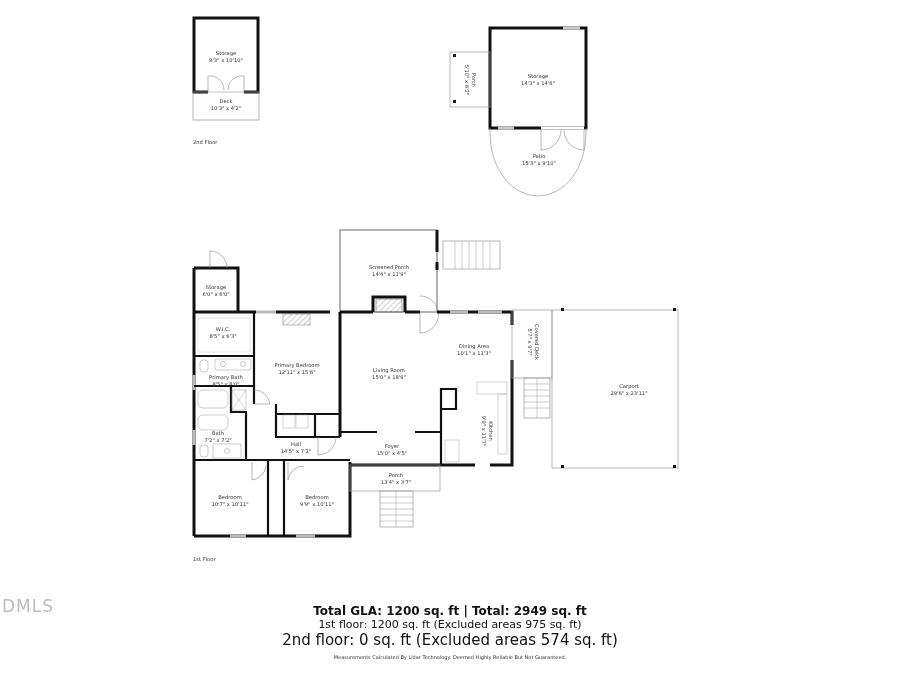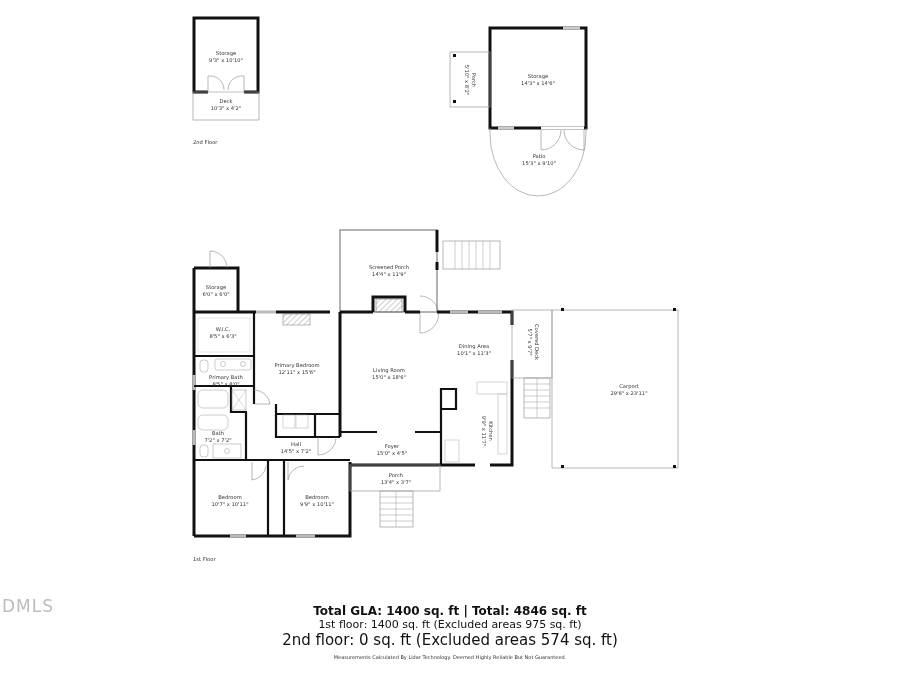--- a/index.html
+++ b/index.html
@@ -217,17 +217,17 @@
     <rect x="552" y="310" width="126" height="158" fill="none" stroke="#999" stroke-width="0.7"></rect>
     <rect x="561" y="308" width="3" height="3" fill="#111"></rect>
     <rect x="673" y="308" width="3" height="3" fill="#111"></rect>
     <rect x="561" y="465" width="3" height="3" fill="#111"></rect>
     <rect x="673" y="465" width="3" height="3" fill="#111"></rect>
     <text class="rl" x="629" y="388">Carport</text>
     <text class="rl" x="629" y="395">29'6" x 23'11"</text>
   </g>
 </svg>
 
-<div class="summary s1">Total GLA: 1400 sq. ft | Total: 4846 sq. ft</div>
-<div class="summary s2">1st floor: 1400 sq. ft (Excluded areas 975 sq. ft)</div>
+<div class="summary s1">Total GLA: 1200 sq. ft | Total: 2949 sq. ft</div>
+<div class="summary s2">1st floor: 1200 sq. ft (Excluded areas 975 sq. ft)</div>
 <div class="summary s3">2nd floor: 0 sq. ft (Excluded areas 574 sq. ft)</div>
 <div class="summary s4">Measurements Calculated By Lidar Technology. Deemed Highly Reliable But Not Guaranteed.</div>
 <div class="wm">DMLS</div>
 
 </body></html>

